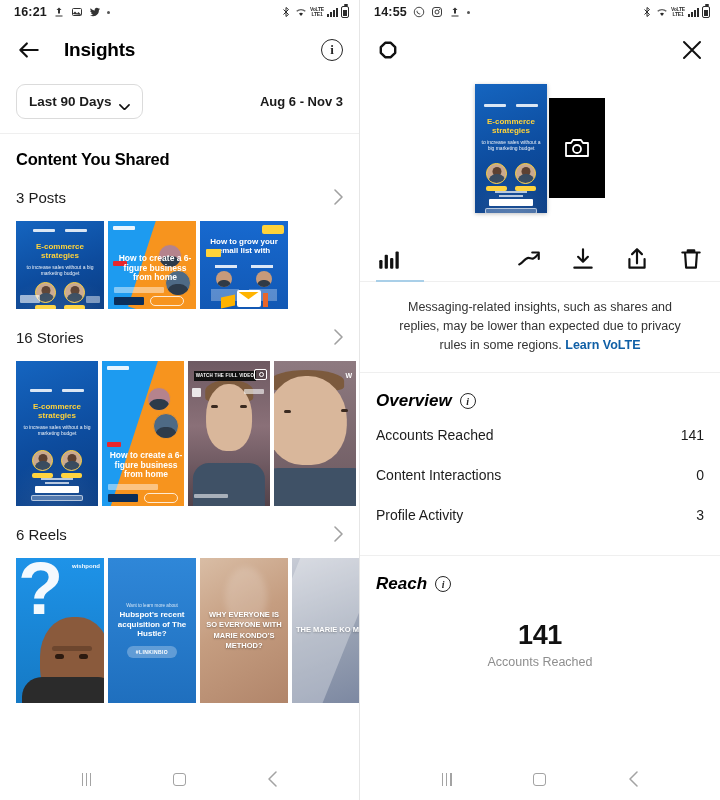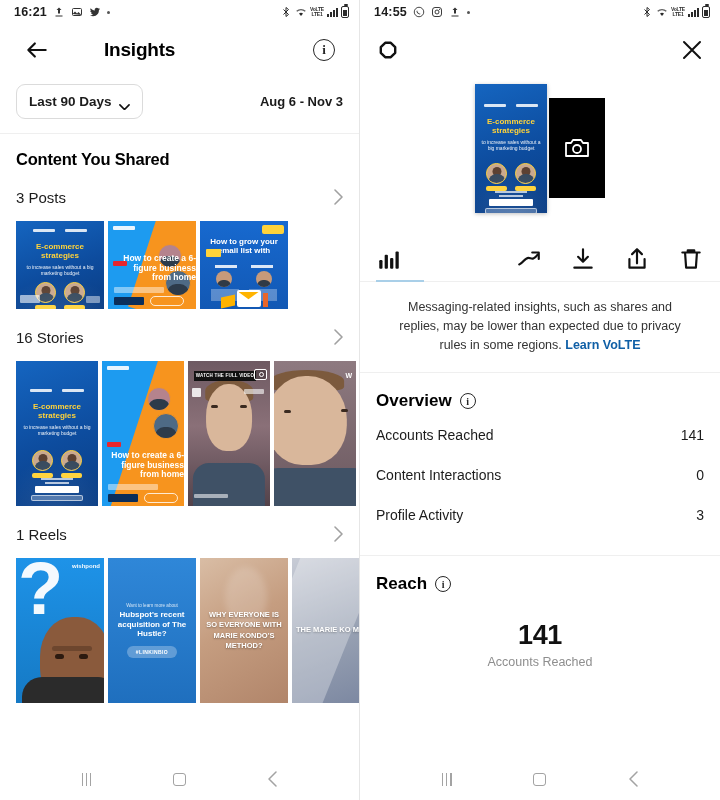--- a/index.html
+++ b/index.html
@@ -31,21 +31,21 @@
   }
   .sig { display: flex; align-items: flex-end; gap: 1px; height: 10px; }
   .sig i { display:block; width: 2px; background: #2b2b2b; }
   .sig i:nth-child(1){height:3px}.sig i:nth-child(2){height:5px}
   .sig i:nth-child(3){height:7px}.sig i:nth-child(4){height:9px}
   .batt { width: 8px; height: 12px; border: 1.3px solid #2b2b2b; border-radius: 2px; position: relative; }
   .batt::before { content:""; position:absolute; top:-3px; left:2px; width:4px; height:2px; background:#2b2b2b; border-radius:1px; }
   .batt::after { content:""; position:absolute; left:1px; right:1px; bottom:1px; height:6px; background:#2b2b2b; }
 
   
-  .appbar { height: 52px; display: flex; align-items: center; padding: 0 24px; gap: 32px; }
+  .appbar { height: 52px; display: flex; align-items: center; padding: 0 16px; }
   .appbar .back { width: 26px; height: 26px; flex: none; cursor: pointer; }
   .appbar .title { font-size: 19px; font-weight: bold; color: #000; margin-left: 22px; letter-spacing: -.2px; }
   .appbar .spacer { flex: 1; }
   .info-circle {
     width: 22px; height: 22px; border: 1.6px solid #262626; border-radius: 50%;
     display: flex; align-items: center; justify-content: center;
     font-size: 13px; font-weight: bold; font-family: "Liberation Serif", serif; color: #262626;
   }
 
   
@@ -107,21 +107,21 @@
   .ec-left-badge{position:absolute;left:4px;bottom:6px;width:20px;height:8px;background:rgba(255,255,255,.6);border-radius:1px;}
   .ec-right-badge{position:absolute;right:4px;bottom:6px;width:14px;height:7px;background:rgba(255,255,255,.45);border-radius:1px;}
 
   .fig-card{width:100%;height:100%;position:relative;background:#1d9bf0;overflow:hidden;}
   .fig-card .orange{position:absolute;top:-10%;right:-35%;width:95%;height:125%;background:#f7941e;transform:rotate(18deg);}
   .fig-card .logo{position:absolute;top:5px;left:5px;width:22px;height:4px;background:rgba(255,255,255,.9);border-radius:1px;}
   .fig-card .av1{position:absolute;top:26%;right:16%;width:24px;height:24px;border-radius:50%;border:1.6px solid #f7941e;background:#b5838d;overflow:hidden;}
   .fig-card .av2{position:absolute;top:56%;right:6%;width:26px;height:26px;border-radius:50%;border:1.6px solid #f7941e;background:#4e6a85;overflow:hidden;}
   .fig-card .av1::after,.fig-card .av2::after{content:"";position:absolute;left:50%;bottom:0;transform:translateX(-50%);width:22px;height:11px;border-radius:9px 9px 0 0;background:#2d3b4a;}
   .fig-card .tag{position:absolute;left:5px;top:46%;width:14px;height:5px;background:#e8262d;border-radius:1px;}
-  .fig-card .h{position:absolute;left:6px;bottom:26px;font-size:8.5px;font-weight:bold;color:#fff;line-height:1.12;text-align:right;}
+  .fig-card .h{position:absolute;left:6px;bottom:26px;font-size:8.5px;font-weight:bold;color:#fff;line-height:1.12;text-align:center;}
   .fig-card .sub{position:absolute;left:6px;bottom:16px;width:50px;height:6px;background:rgba(255,255,255,.45);border-radius:1px;}
   .fig-card .b1{position:absolute;left:6px;bottom:4px;width:30px;height:8px;background:#0b2e5a;border-radius:1px;}
   .fig-card .b2{position:absolute;left:42px;bottom:3px;width:34px;height:10px;border:1px solid rgba(255,255,255,.8);border-radius:5px;}
 
   .em-card{width:100%;height:100%;position:relative;background:linear-gradient(180deg,#1769cf 0%,#1258b4 100%);overflow:hidden;}
   .em-card .yellow-tab{position:absolute;right:4px;top:4px;width:22px;height:9px;background:#ffd33a;border-radius:2px;}
   .em-card .h{position:absolute;top:16px;left:0;right:0;text-align:center;font-size:8px;font-weight:bold;color:#fff;line-height:1.15;}
   .em-card .hl{position:absolute;left:6px;top:28px;width:15px;height:8px;background:#ffd33a;border-radius:1px;}
   .em-card .brands{position:absolute;top:44px;left:0;right:0;display:flex;justify-content:center;gap:14px;}
   .em-card .brands span{height:3px;width:22px;background:rgba(255,255,255,.85);}
@@ -190,21 +190,21 @@
 
   .toolbar { height: 46px; display: flex; align-items: center; padding: 0 16px; border-bottom: 1px solid #efefef; position: relative; }
   .tb-left { display: flex; align-items: center; }
   .tb-right { margin-left: auto; display: flex; align-items: center; gap: 28px; }
   .tb-btn { width: 26px; height: 26px; cursor: pointer; display: flex; align-items: center; justify-content: center; }
   .tb-active-underline { position: absolute; left: 16px; bottom: -1px; width: 48px; height: 2px; background: #a9cfe8; }
 
   .privacy { padding: 16px 30px 18px; text-align: center; font-size: 12.5px; color: #333; line-height: 1.5; }
   .privacy a { color: #0f5fa6; font-weight: bold; text-decoration: none; }
 
-  .panel-title { font-size: 17px; font-weight: bold; color: #000; display: flex; align-items: center; gap: 8px; padding: 18px 16px 4px; }
+  .panel-title { font-size: 17px; font-weight: bold; color: #000; display: flex; align-items: center; gap: 8px; padding: 18px 16px 4px; font-style: italic; }
   .info-sm { width: 16px; height: 16px; border: 1.4px solid #262626; border-radius: 50%;
              display: flex; align-items: center; justify-content: center; font-size: 10px; font-weight: bold;
              font-family:"Liberation Serif",serif; color:#262626; }
 
   .metric { display: flex; align-items: center; justify-content: space-between; padding: 12px 16px; }
   .metric .k { font-size: 14px; color: #1c1c1c; }
   .metric .v { font-size: 14px; color: #1c1c1c; }
 
   .reach-big { text-align: center; padding: 22px 0 4px; font-size: 27px; font-weight: bold; color: #111; letter-spacing: -.4px; }
   .reach-sub { text-align: center; font-size: 12.5px; color: #8e8e8e; padding-bottom: 10px; }
@@ -443,21 +443,21 @@
             <div class="eye r" style="right:10%;top:33%"></div>
             <div class="body" style="width:130%;height:26%"></div>
             <div class="banner" style="left:auto;right:2px;top:8px;width:10px;background:transparent;color:#fff;font-size:7px">W</div>
           </div>
         </div>
       </div>
     </div>
 
     <div class="group">
       <div class="group-head">
-        <span class="label">1 Reels</span>
+        <span class="label">6 Reels</span>
         <span class="chev-r">
           <svg viewBox="0 0 9 16" fill="none" stroke="#555" stroke-width="1.6" stroke-linecap="round" stroke-linejoin="round">
               <path d="M1 1l7 7-7 7"></path>
             </svg>
         </span>
       </div>
       <div class="thumbrow">
         <div class="th rl">
           <div class="rock-card">
             <div class="q">?</div>

